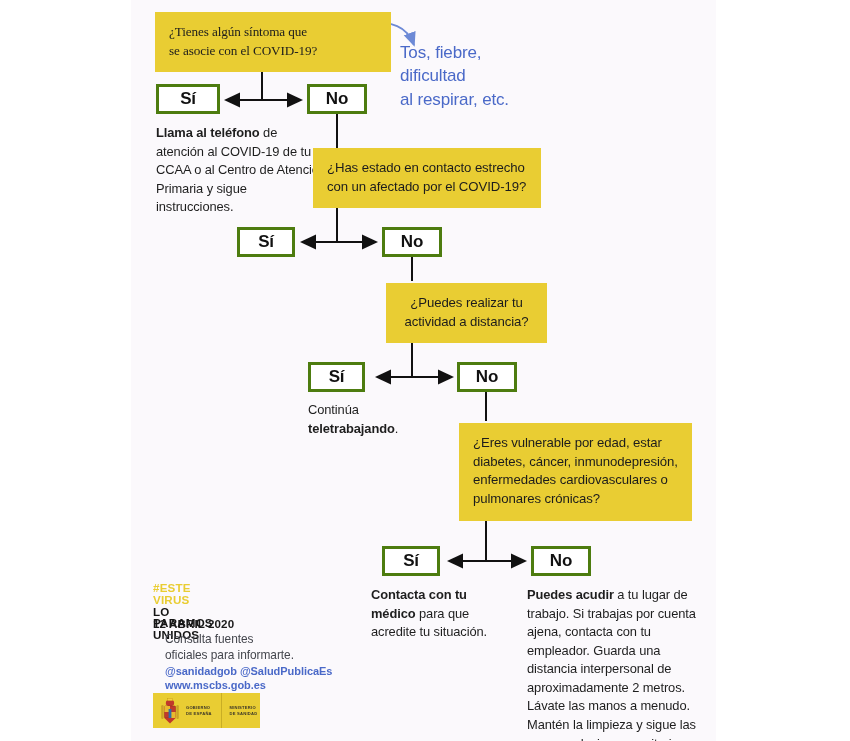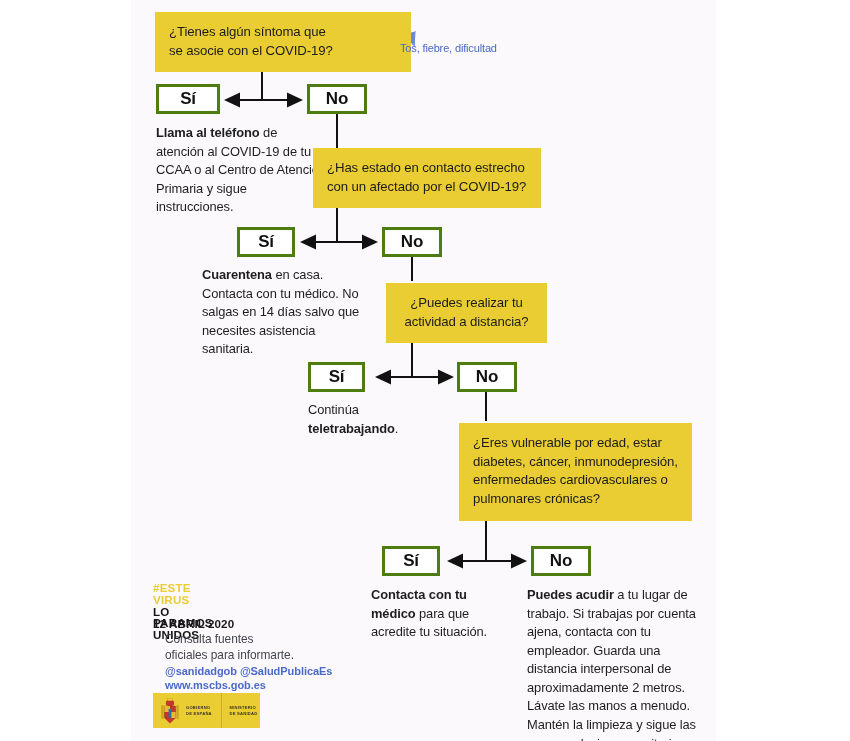--- a/index.html
+++ b/index.html
@@ -51,21 +51,21 @@
   .txt {
     font-size: 12.9px;
     line-height: 1.44;
     color: #1e1e1e;
     letter-spacing: -0.1px;
   }
   .txt b { font-weight: bold; }
   
   .annot {
     color: #4a69c8;
-    font-size: 11px;
+    font-size: 17px;
     line-height: 1.38;
     font-weight: 500;
     letter-spacing: -0.15px;
   }
   
   #wires {
     position: absolute;
     left: 0; top: 0;
     width: 850px; height: 741px;
     pointer-events: none;
@@ -167,49 +167,47 @@
       <path d="M486,390 L486,421"></path>
 
       <path d="M486,517 L486,561"></path>
       <path d="M486,561 L449,561" marker-end="url(#ah)"></path>
       <path d="M486,561 L525,561" marker-end="url(#ah)"></path>
     </g>
 
     <path d="M372,26 C390,20 407,26 414,45" stroke="#6d8ad6" stroke-width="1.8" fill="none" marker-end="url(#ahb)"></path>
   </svg>
 
-  <div class="node qbox" style="left:155px; top:12px; width:256px;">
+  <div class="node qbox" style="left:155px; top:12px; width:236px;font-family:Liberation Serif, serif;">
     <div>¿Tienes algún síntoma que</div>
     <div>se asocie con el COVID-19?</div>
   </div>
 
   <div class="node annot" style="left:400px; top:41px; width:150px;">
     <div>Tos, fiebre, dificultad</div>
+    <div>al respirar, etc.</div>
   </div>
 
   <div class="node abox" style="left:156px; top:84px; width:64px; height:30px;">Sí</div>
 
   <div class="node abox" style="left:307px; top:84px; width:60px; height:30px;">No</div>
 
   <div class="node txt" style="left:156px; top:124px; width:170px;">
     <b>Llama al teléfono</b><span> de atención al COVID-19 de tu CCAA o al Centro de Atención Primaria y sigue instrucciones.</span>
   </div>
 
   <div class="node qbox" style="left:313px; top:148px; width:228px;">
     <div>¿Has estado en contacto estrecho</div>
     <div>con un afectado por el COVID-19?</div>
   </div>
 
   <div class="node abox" style="left:237px; top:227px; width:58px; height:30px;">Sí</div>
 
   <div class="node abox" style="left:382px; top:227px; width:60px; height:30px;">No</div>
 
-  <div class="node txt" style="left:202px; top:266px; width:160px;">
-    <b>Cuarentena</b><span> en casa. Contacta con tu médico. No salgas en 14 días salvo que necesites asistencia sanitaria.</span>
-  </div>
 
   <div class="node qbox" style="left:386px; top:283px; width:161px;text-align:center;">
     <div>¿Puedes realizar tu</div>
     <div>actividad a distancia?</div>
   </div>
 
   <div class="node abox" style="left:308px; top:362px; width:57px; height:30px;">Sí</div>
 
   <div class="node abox" style="left:457px; top:362px; width:60px; height:30px;">No</div>
 

